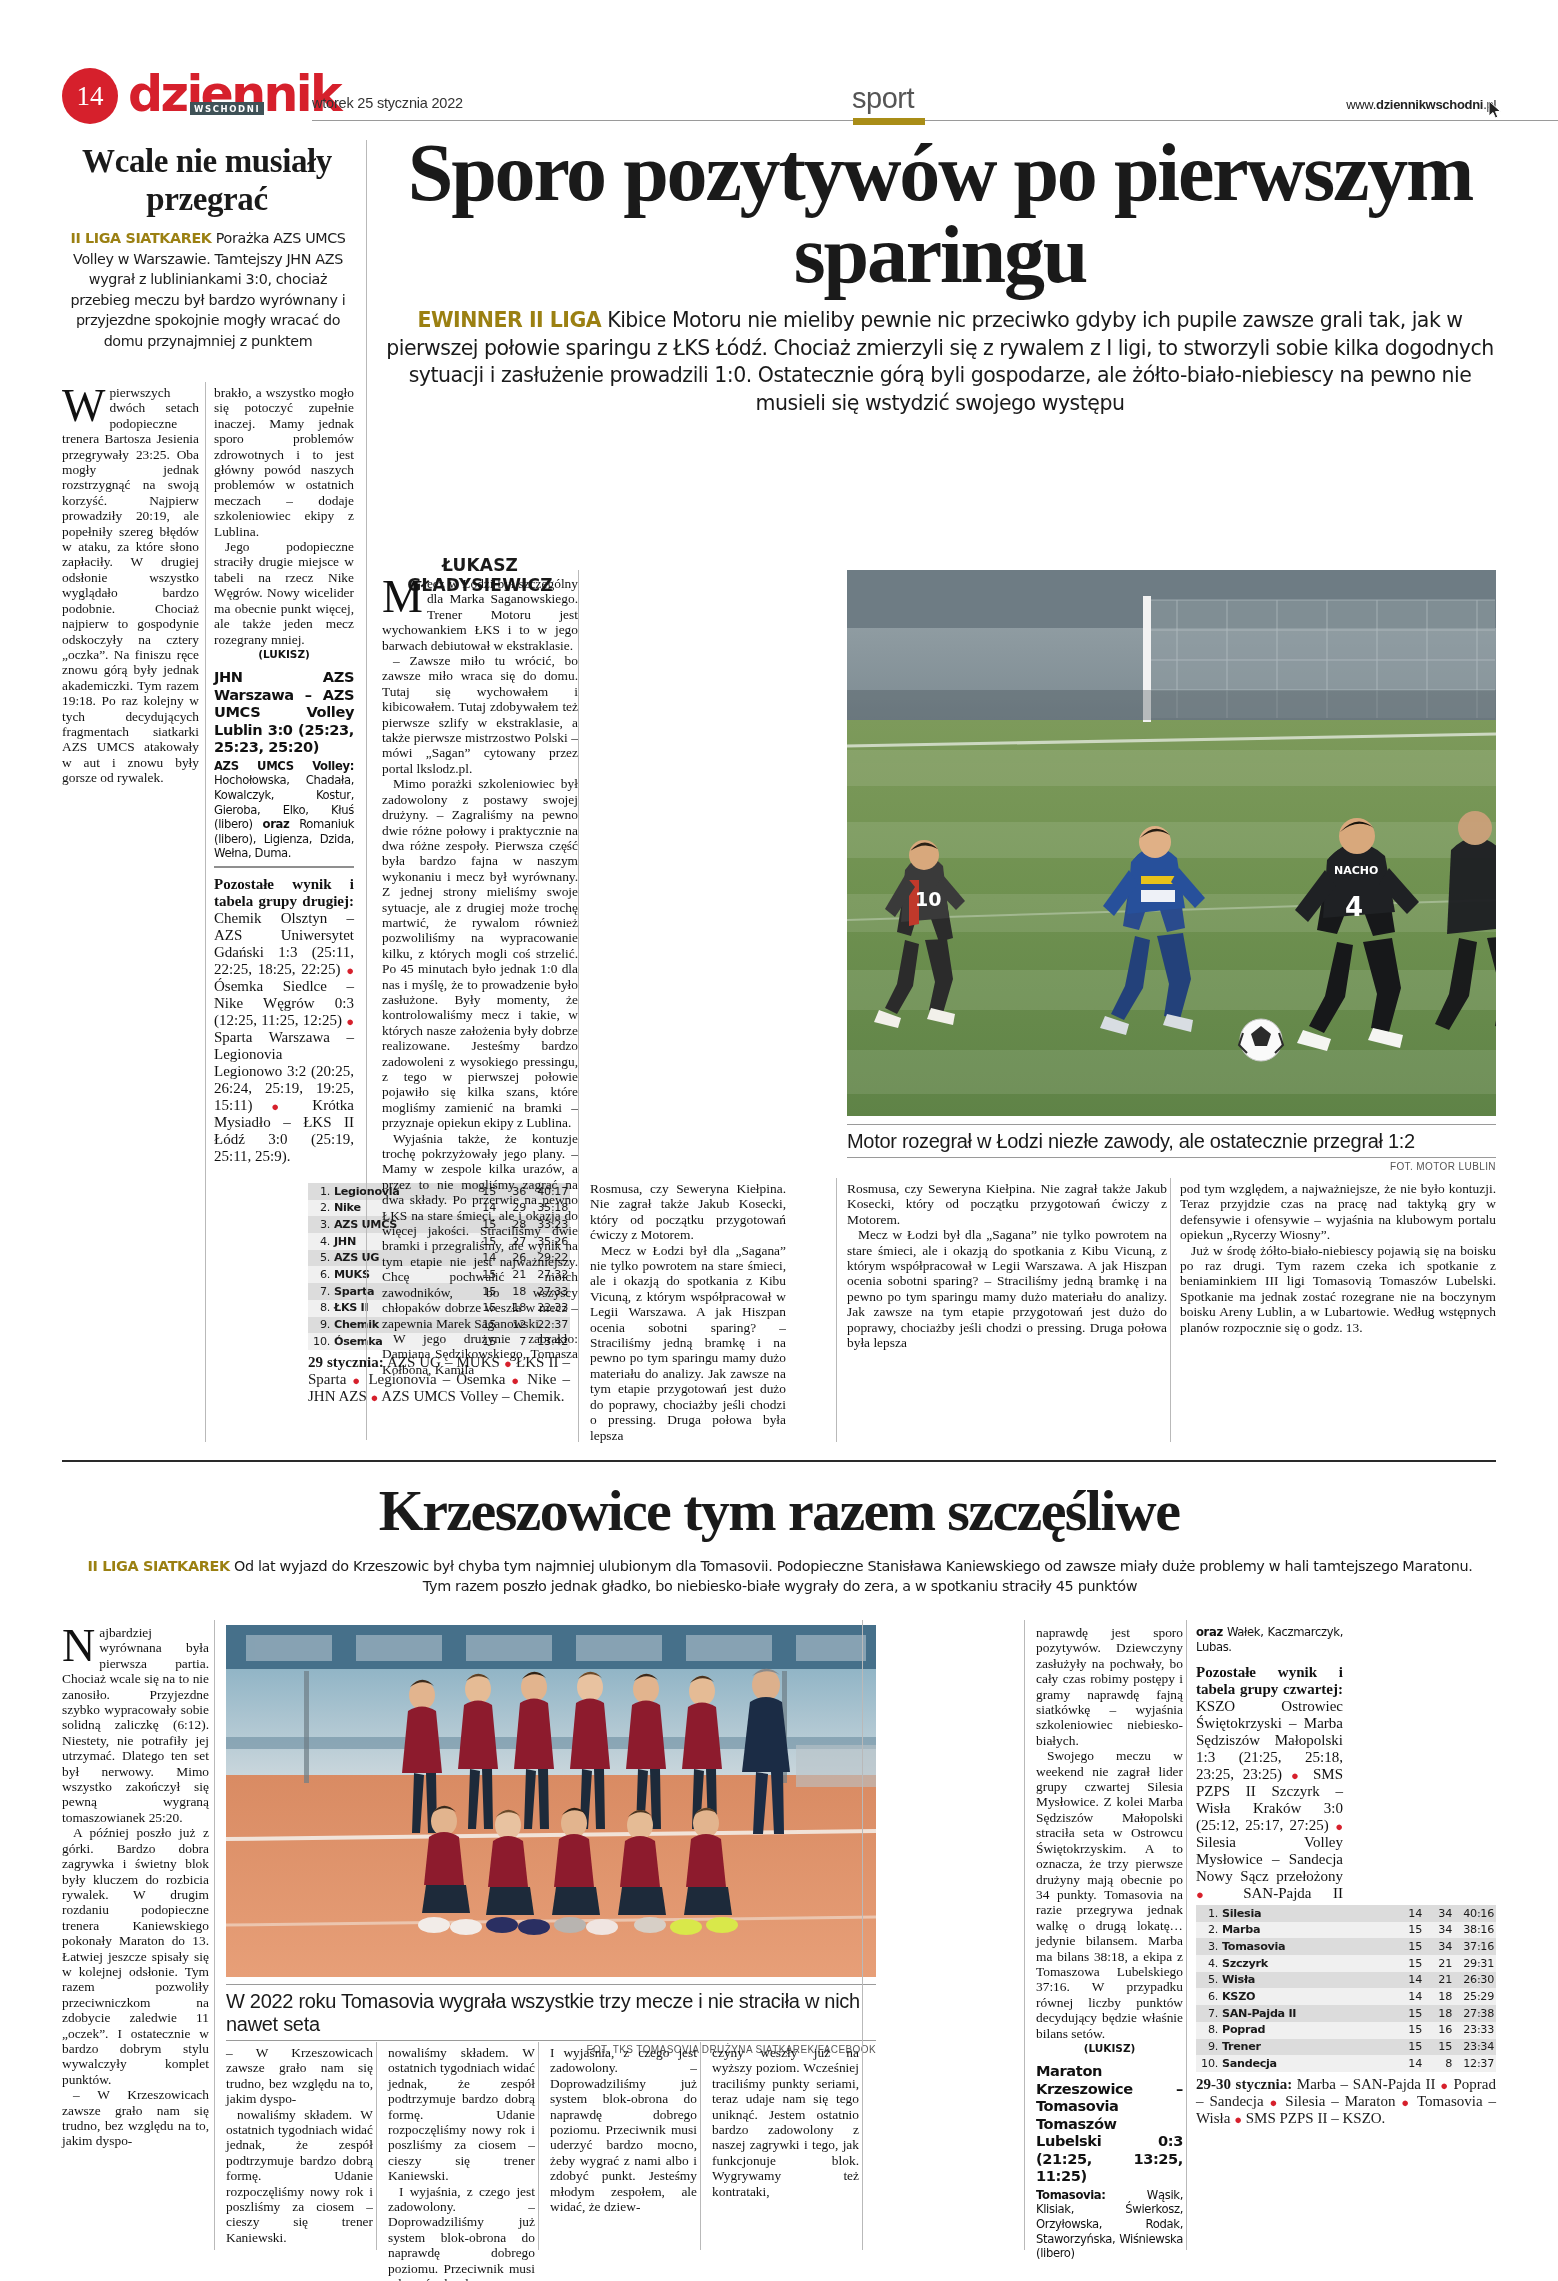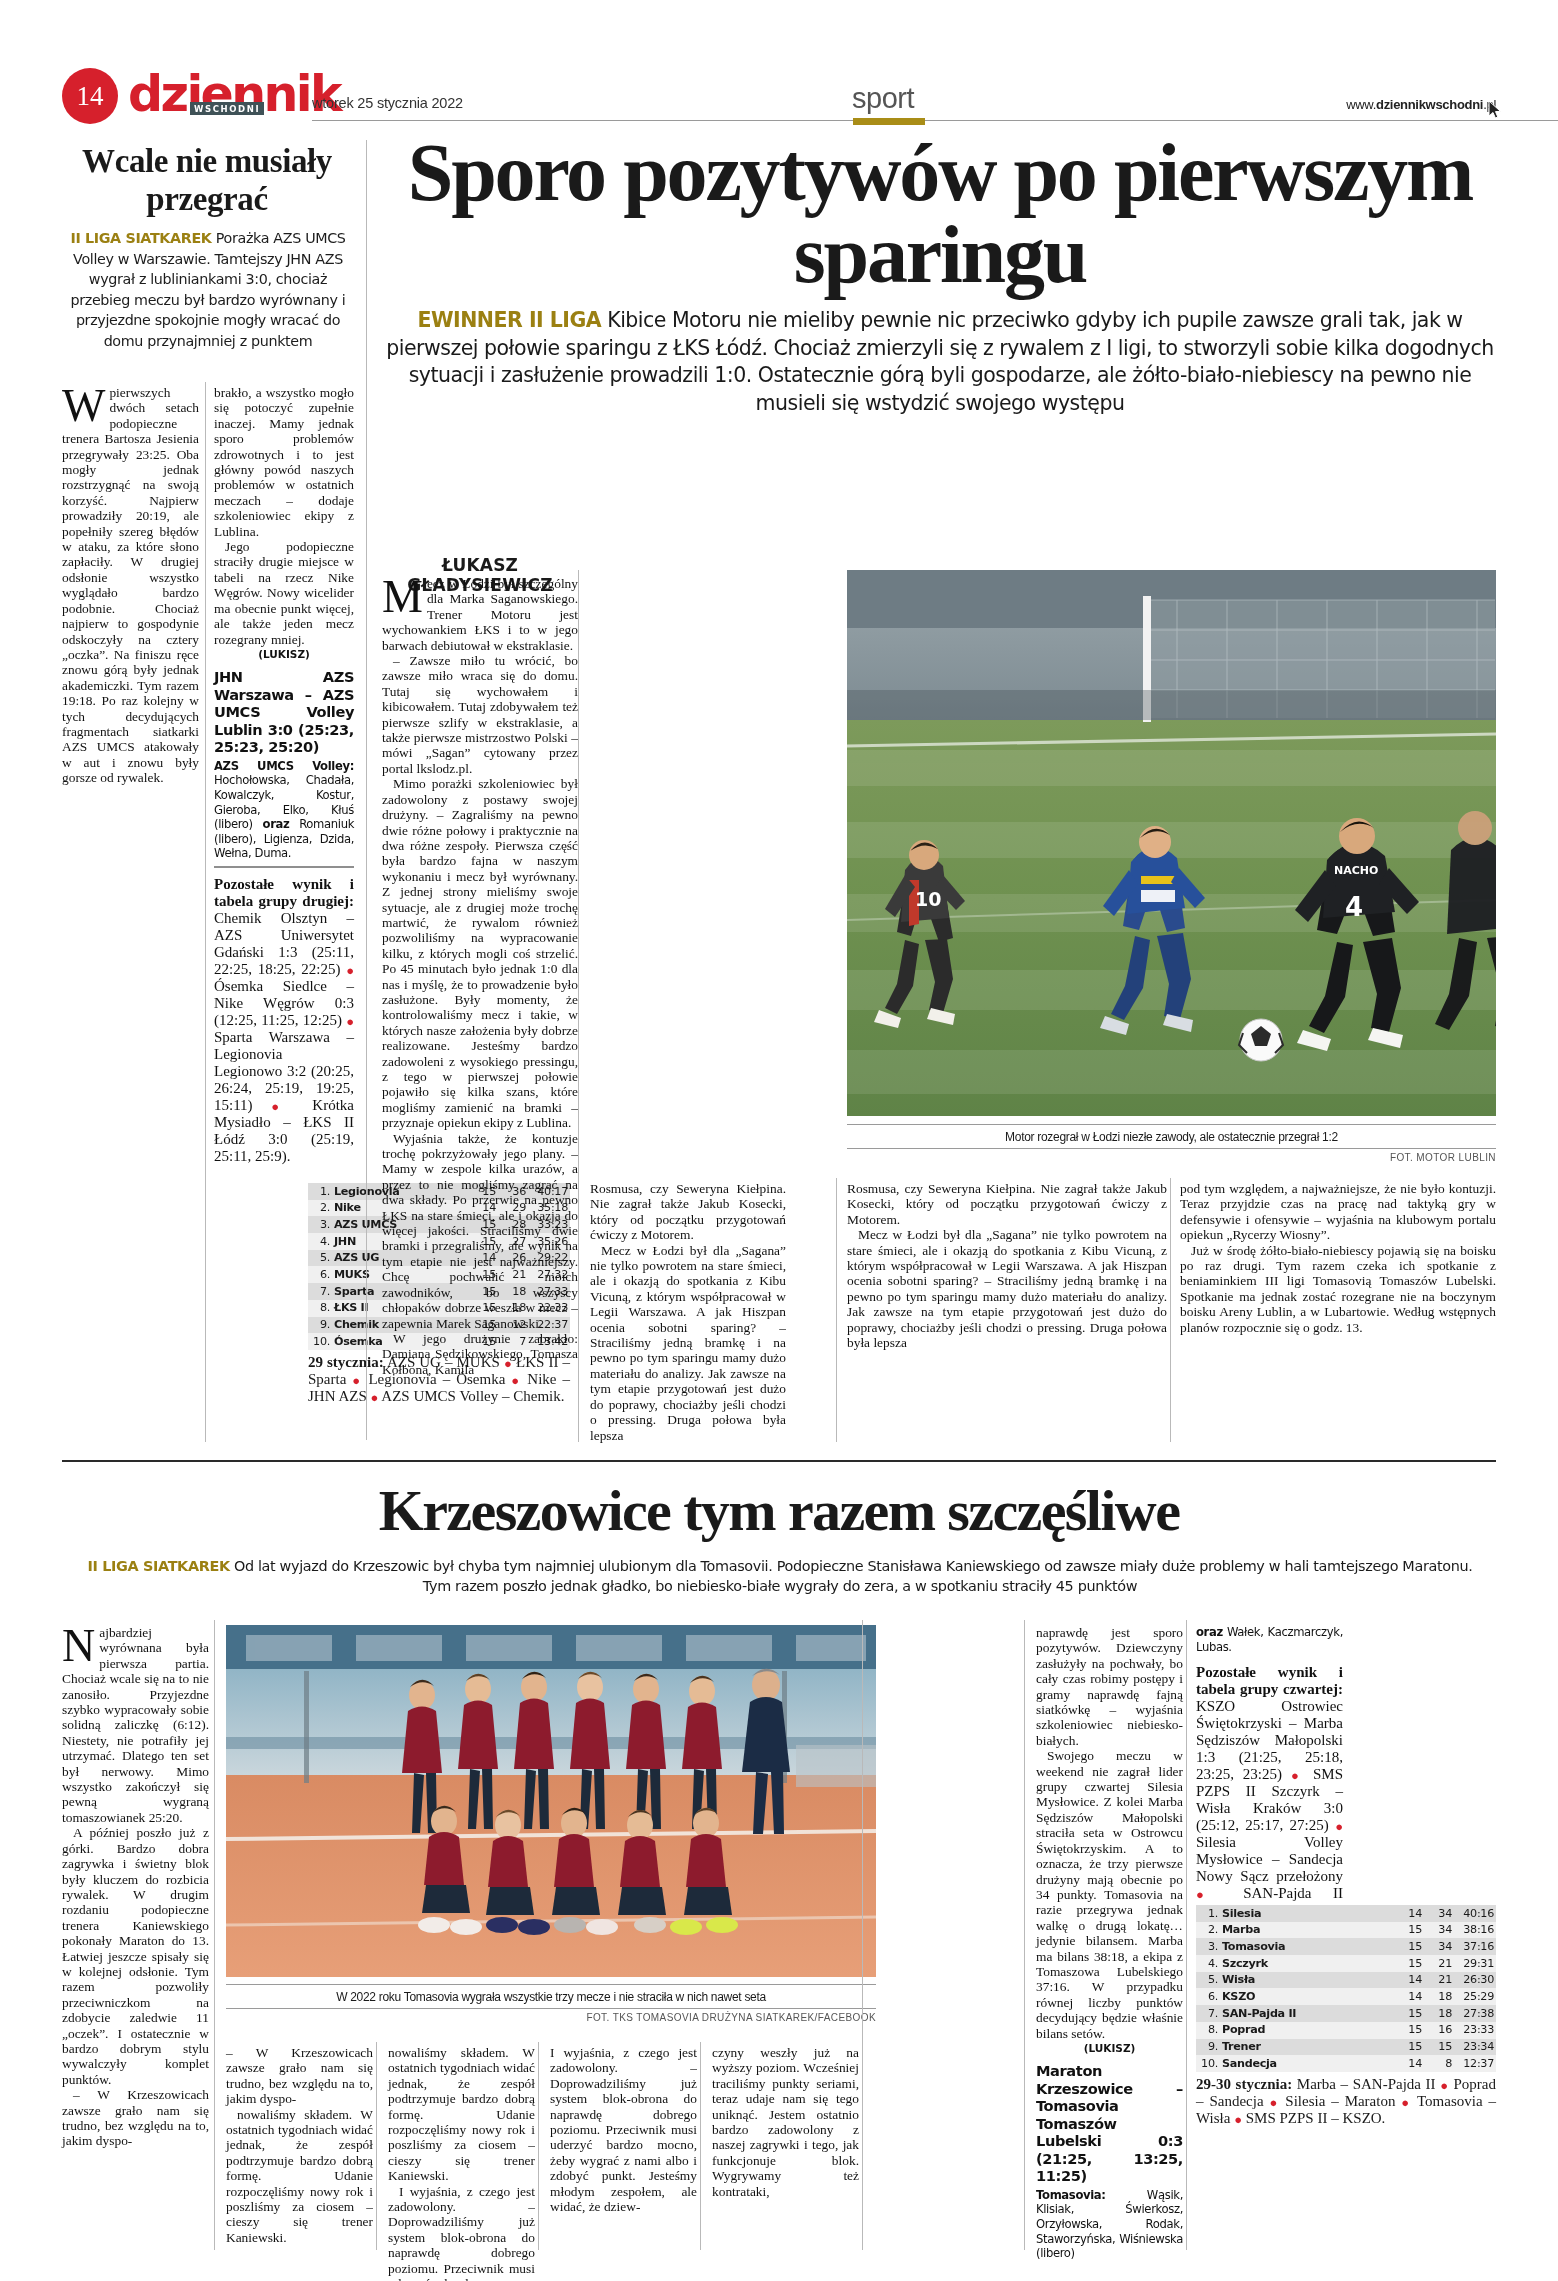--- a/index.html
+++ b/index.html
@@ -100,23 +100,22 @@
   td.sets{text-align:right;width:38px;padding-right:6px;}
 
   .fixtures{font-family:"Liberation Serif",serif;font-size:15px;line-height:17px;
     text-align:justify;margin-top:4px;}
   .fixtures b{font-weight:bold;}
   .dot{color:#d6202c;font-size:13px;line-height:0;vertical-align:middle;}
 
   
   .photo{position:absolute;overflow:hidden;}
   .cap{
-    font-family:"Liberation Sans",sans-serif;font-size:12px;color:#1a1a1a;
+    font-family:"Liberation Sans",sans-serif;font-size:20px;color:#1a1a1a;
     letter-spacing:-.3px;
-    text-align:center;
   }
   .credit{
     font-family:"Liberation Sans",sans-serif;font-size:10px;color:#555;
     letter-spacing:.4px;text-align:right;
   }
   .cap-rule{height:1px;background:#9a9a9a;}
 
   
   .m-head{
     position:absolute;left:382px;top:132px;width:1116px;

